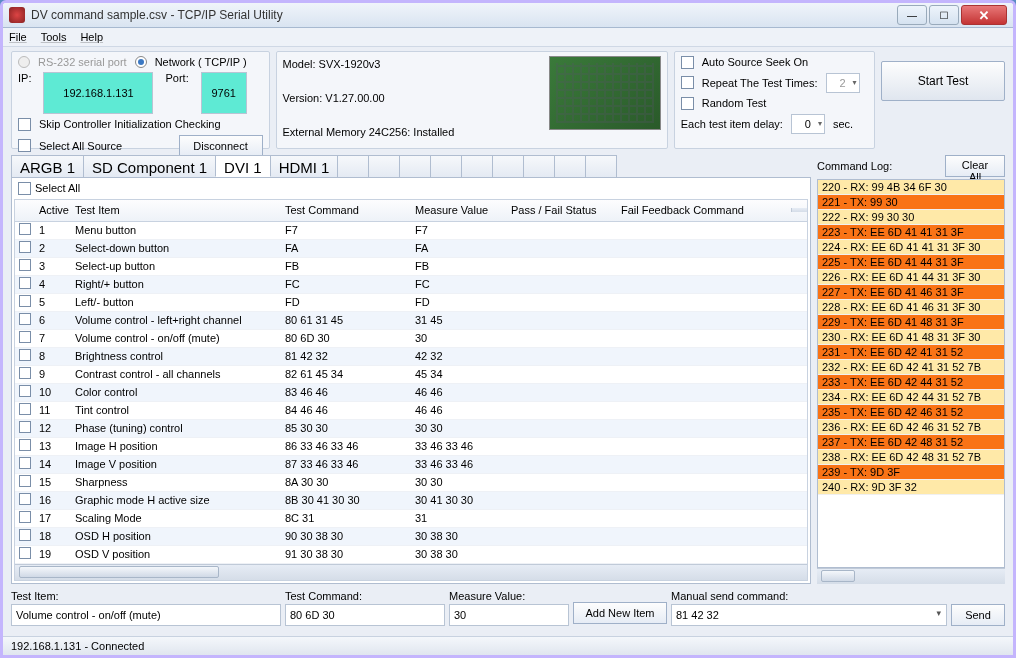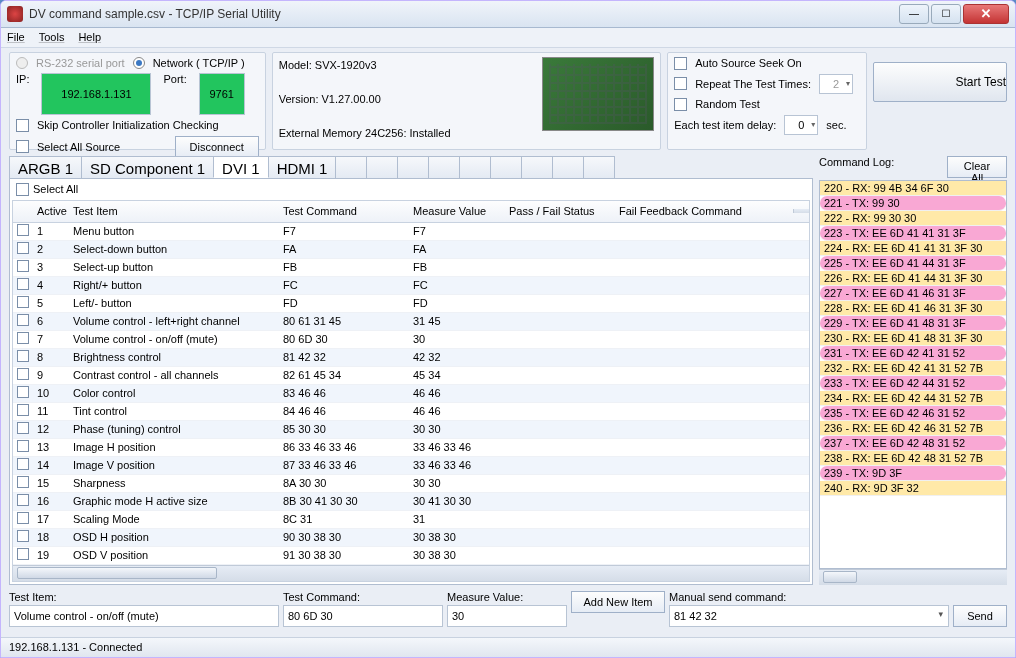--- a/index.html
+++ b/index.html
@@ -1,18 +1,18 @@
 <!DOCTYPE html>
 <html><head>
 <meta charset="utf-8">
 <style>
 * { box-sizing: border-box; margin: 0; padding: 0; font-family: "Segoe UI", Tahoma, sans-serif; font-size: 11px; }
 body { background: #5a8bc5; width: 1016px; height: 658px; overflow: hidden; }
 
-.window { width: 1016px; height: 658px; background: #fff; border: 1px solid #c4b5fd; border-radius: 6px 6px 0 0; overflow: hidden; display: flex; flex-direction: column; }
+.window { width: 1016px; height: 658px; background: #fff; border: 3px solid #c4b5fd; border-radius: 6px 6px 0 0; overflow: hidden; display: flex; flex-direction: column; }
 
 .titlebar { height: 30px; background: linear-gradient(#f0f4fa, #d9e4f1); display: flex; align-items: center; padding: 0 6px; border-bottom: 1px solid #a7b9d0; }
 .titlebar .icon { width: 16px; height: 16px; background: radial-gradient(circle,#d44,#822); border-radius: 3px; margin-right: 6px; }
 .titlebar .title { flex: 1; color: #333; font-size: 12px; }
 .winbtns { display: flex; gap: 2px; }
 .winbtn { width: 30px; height: 20px; border: 1px solid #9ab; border-radius: 3px; background: linear-gradient(#eef4fb,#d5e2f0); display: flex; align-items: center; justify-content: center; font-size: 10px; }
 .winbtn.close { background: linear-gradient(#e87878,#c43434); color: #fff; width: 46px; border-color: #a33; font-weight: bold; font-size: 13px; }
 
 .menubar { height: 22px; background: #eef2f8; display: flex; align-items: center; padding: 0 6px; gap: 14px; border-bottom: 1px solid #cfd8e5; }
 .menubar span { text-decoration: underline; text-decoration-color: rgba(0,0,0,0.2); cursor: default; }
@@ -21,36 +21,36 @@
 
 .toprow { display: flex; gap: 6px; height: 98px; }
 .panel { background: #f4f6fa; border: 1px solid #c8d2e0; border-radius: 2px; padding: 4px 6px; }
 
 .connpanel { width: 270px; display: flex; flex-direction: column; gap: 4px; }
 .radio-row { display: flex; align-items: center; gap: 8px; }
 .radio { width: 12px; height: 12px; border: 1px solid #888; border-radius: 50%; display: inline-flex; align-items: center; justify-content: center; background: #fff; }
 .radio.sel::after { content: ""; width: 6px; height: 6px; background: #3b78c3; border-radius: 50%; }
 .radio.dis { background: #eee; border-color: #bbb; }
 .ip-row { display: flex; align-items: flex-start; gap: 12px; }
-.txt-input { border: 1px solid #b8c4d4; background: #22c55e; padding: 20px 4px; height: 20px; text-align: center; }
+.txt-input { border: 1px solid #b8c4d4; background: #5eead4; padding: 20px 4px; height: 20px; text-align: center; }
 .chk-row { display: flex; align-items: center; gap: 8px; }
 .chk { width: 13px; height: 13px; border: 1px solid #7a8ea8; background: #fff; display: inline-block; }
 .btn { border: 1px solid #9fb0c8; background: linear-gradient(#fdfdfd,#e6ecf5); border-radius: 0; padding: 3px 10px; cursor: pointer; height: 22px; }
 
 .infopanel { width: 410px; display: flex; gap: 8px; }
 .infotext { display: flex; flex-direction: column; gap: 22px; padding-top: 2px; }
 .board { width: 112px; height: 74px; background: linear-gradient(135deg,#3a7a3a,#2a5a2a); border: 1px solid #888; margin-left: auto; position: relative; }
 .board::before { content:""; position:absolute; inset:6px; background: repeating-linear-gradient(90deg,#556 0 2px,transparent 2px 8px), repeating-linear-gradient(0deg,#556 0 2px,transparent 2px 8px); opacity:.3; }
 
 .optpanel { width: 210px; display: flex; flex-direction: column; gap: 4px; }
 .num-spin { width: 34px; height: 20px; border: 1px solid #b8c4d4; background: #fff; text-align: center; display: inline-flex; align-items: center; justify-content: center; position: relative; }
 .num-spin::after { content:"▾"; position:absolute; right:2px; font-size:8px; color:#666; }
 
 .startpanel { flex: 1; display: flex; align-items: flex-start; justify-content: center; padding-top: 10px; border: none; background: transparent; }
-.start-btn { width: 134px; height: 40px; font-size: 12px; border: 1px solid #9fb0c8; background: linear-gradient(#fdfdfd,#e0e6ef); border-radius: 2px; text-align: right; }
+.start-btn { width: 124px; height: 40px; font-size: 12px; border: 1px solid #9fb0c8; background: linear-gradient(#fdfdfd,#e0e6ef); border-radius: 2px; }
 
 .midrow { display: flex; gap: 6px; flex: 1; margin-top: 6px; min-height: 0; }
 .leftcol { flex: 1; display: flex; flex-direction: column; min-width: 0; }
 .rightcol { width: 188px; display: flex; flex-direction: column; }
 
 .tabstrip { display: flex; height: 22px; }
 .tab { border: 1px solid #b0bdd0; border-bottom: none; padding: 3px 8px; background: linear-gradient(#f6f8fb,#e4eaf3); margin-right: -1px; font-size: 15px; }
 .tab.active { background: #fff; border-bottom: 1px solid #fff; position: relative; z-index: 2; }
 .tab.empty { width: 32px; }
 
@@ -71,25 +71,25 @@
 .grid-body { flex: 1; overflow-y: auto; overflow-x: auto; }
 .grid-row { display: flex; height: 18px; align-items: center; border-bottom: 1px solid #eef1f6; }
 .grid-row:nth-child(even) { background: #f0f5fc; }
 .grid-row .chk { width:12px; height:12px; }
 
 .vscroll-fake { width: 16px; background: linear-gradient(#e6ecf5,#d5dde8); border-left: 1px solid #c0cad8; }
 
 .hscroll-fake { height: 16px; background: linear-gradient(#e6ecf5,#d5dde8); border-top: 1px solid #c0cad8; display:flex; align-items:center; }
 .hscroll-fake .thumb { width: 200px; height: 12px; background: linear-gradient(#f4f7fb,#d0d9e6); border:1px solid #a8b6c8; border-radius:2px; margin-left: 4px; }
 
-.loghdr { display: flex; gap: 12px; height: 22px; }
+.loghdr { display: flex; align-items: center; gap: 12px; height: 22px; }
 .logbox { flex: 1; border: 1px solid #b0bdd0; background: #fff; overflow: auto; margin-top: 2px; }
 .logline { padding: 1px 4px; white-space: nowrap; font-size: 11px; border-bottom: 1px solid #f0f0f0; }
 .logline.rx { background: #ffe9a8; }
-.logline.tx { background: #f9a8d4; border-radius: 7px; }
+.logline.tx { background: #f97316; }
 
 .bottomform { display: flex; gap: 4px; margin-top: 6px; height: 46px; }
 .bf-col { display: flex; flex-direction: column; gap: 2px; }
 .bf-lbl { font-size: 11px; }
 .bf-input { border: 1px solid #b8c4d4; background: #fff; padding: 2px 4px; height: 22px; }
 .combo { position: relative; }
 .combo::after { content:"▾"; position:absolute; right:6px; top:4px; font-size:9px; color:#555; pointer-events:none; }
 
 .statusbar { height: 22px; background: linear-gradient(#f4f7fb,#e0e6ef); border-top: 1px solid #c8d2e0; padding: 3px 8px; }
 
@@ -428,21 +428,21 @@
         <input class="bf-input" value="Volume control - on/off (mute)" style="">
       </div>
       <div class="bf-col" style="width:160px">
         <span class="bf-lbl">Test Command:</span>
         <input class="bf-input" value="80 6D 30" style="">
       </div>
       <div class="bf-col" style="width:120px">
         <span class="bf-lbl">Measure Value:</span>
         <input class="bf-input" value="30" style="">
       </div>
-      <div class="bf-col" style="justify-content:flex-start">
+      <div class="bf-col" style="justify-content:center">
         <button class="btn" style="width:94px;height:22px">Add New Item</button>
       </div>
       <div class="bf-col" style="flex:1">
         <span class="bf-lbl">Manual send command:</span>
         <div style="display:flex;gap:4px">
           <div class="combo" style="flex:1;position:relative">
             <input class="bf-input" style="width: 100%;" value="81 42 32">
           </div>
           <button class="btn" style="width:54px">Send</button>
         </div>

